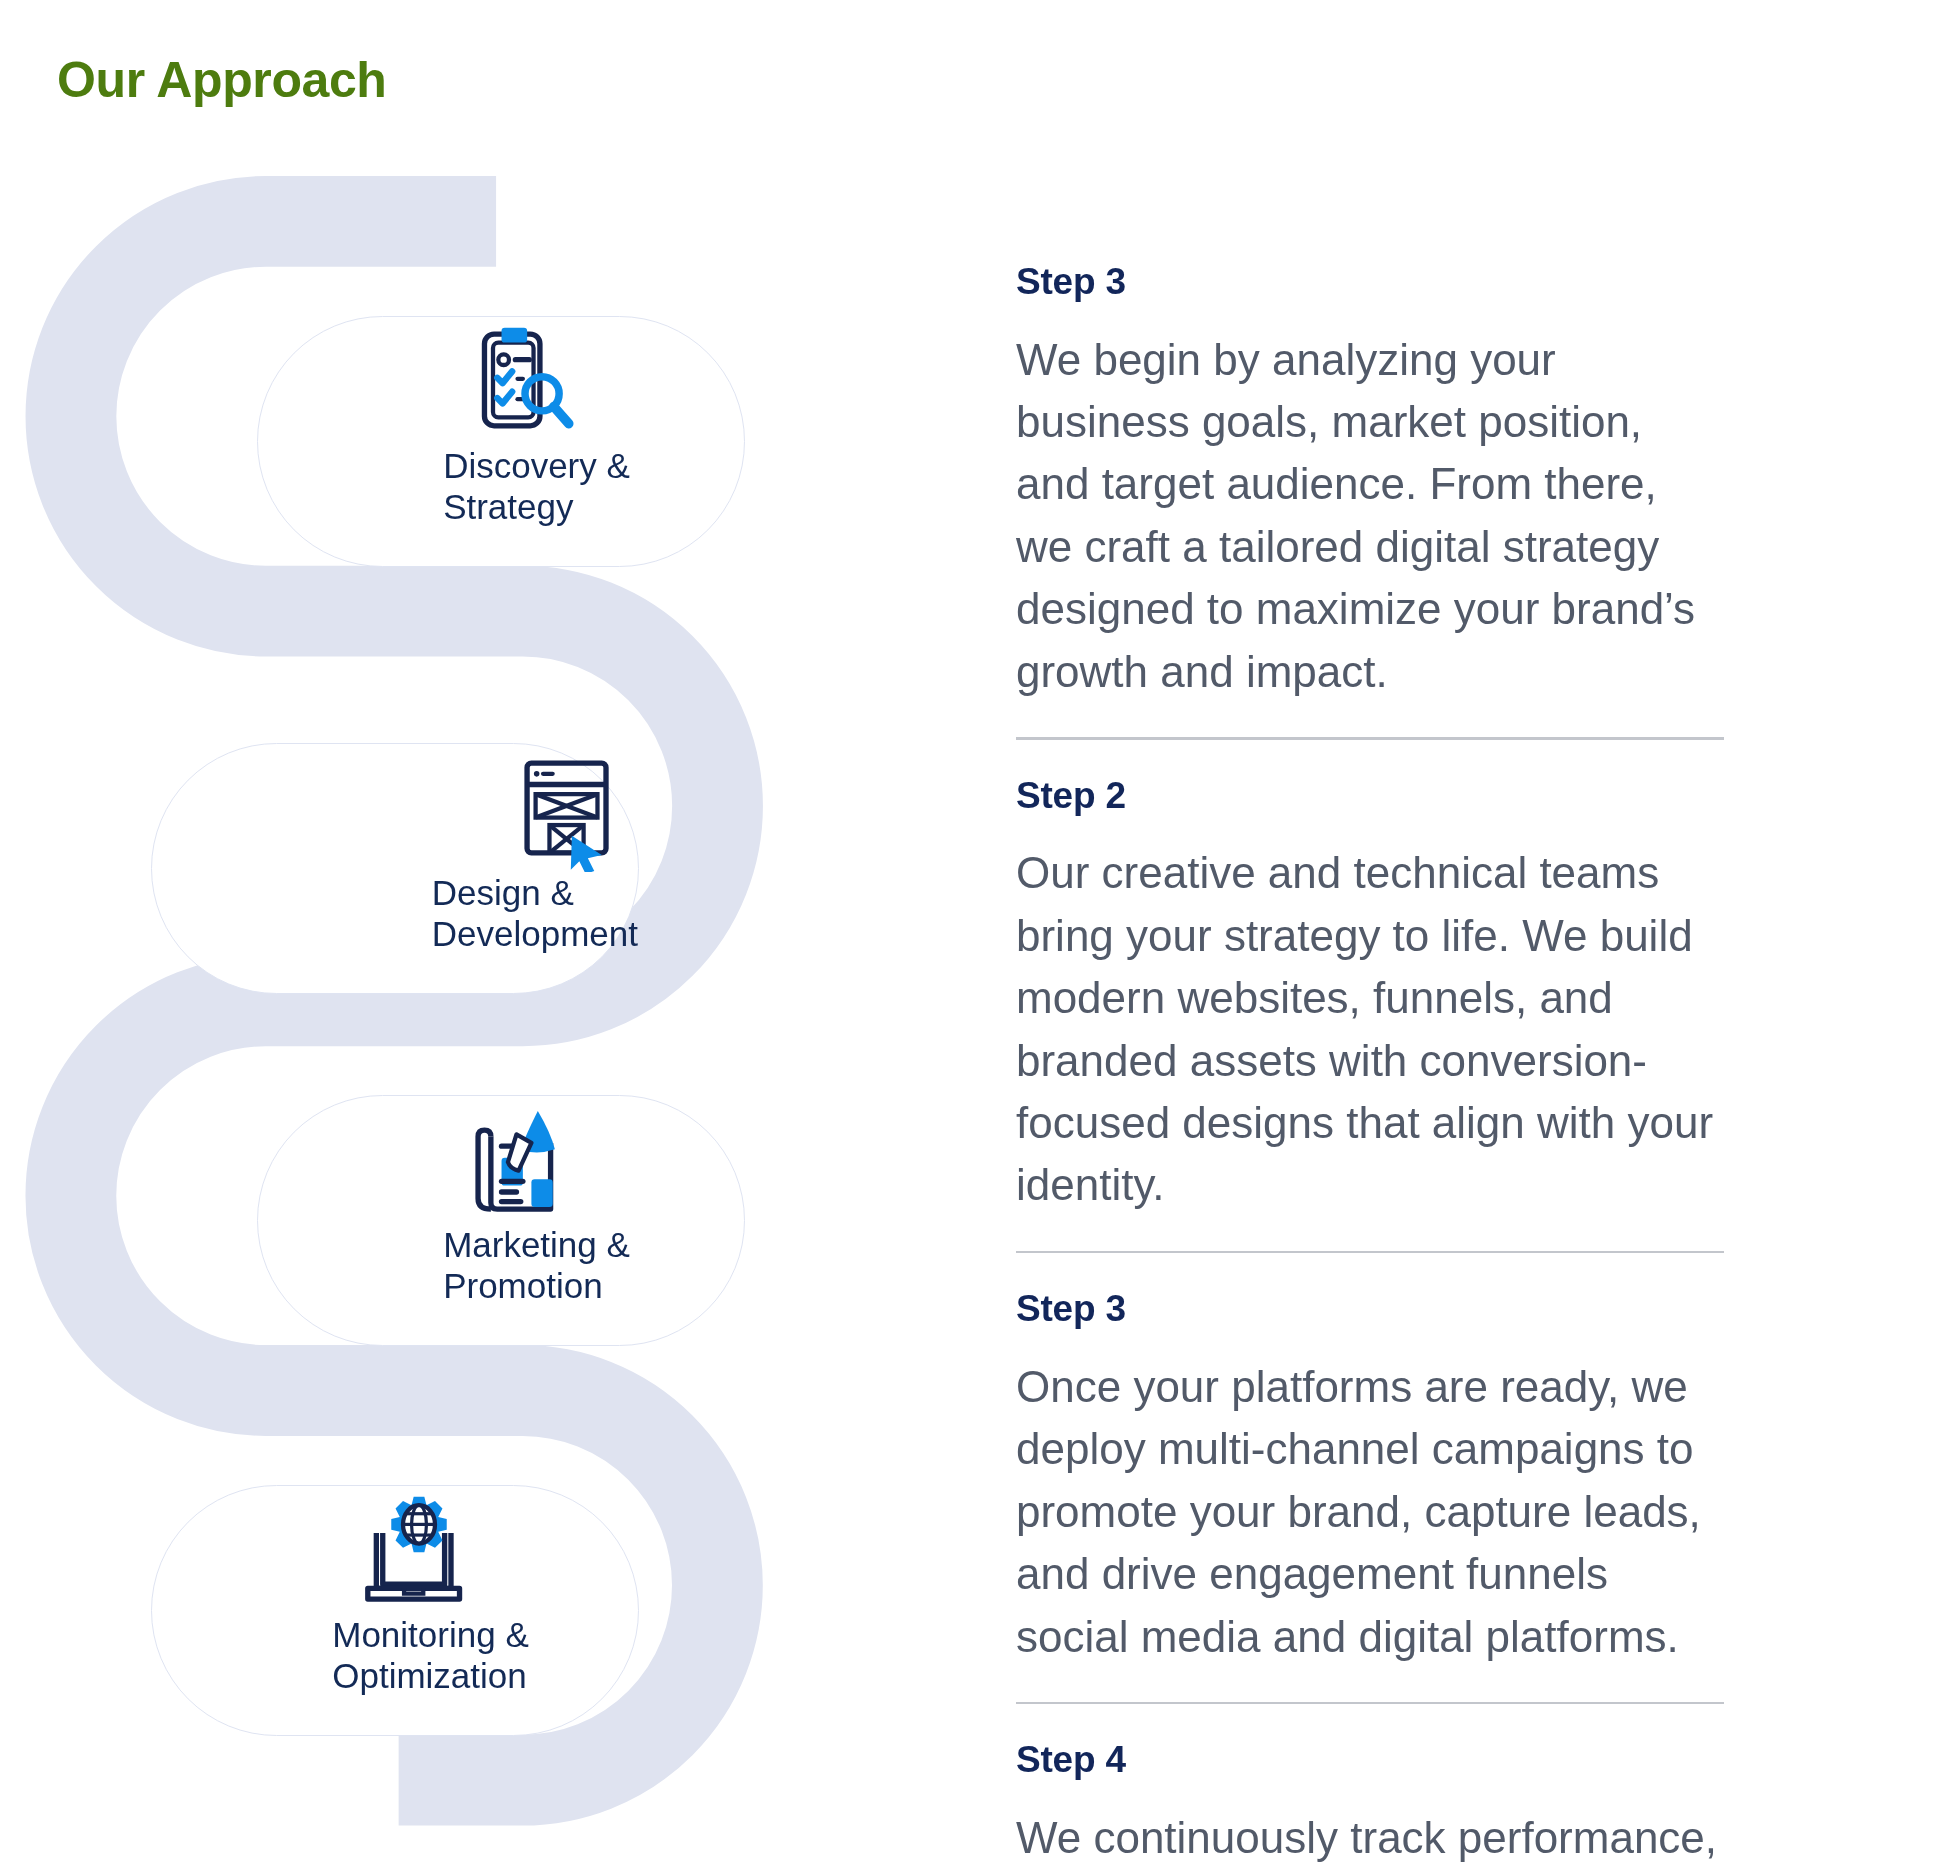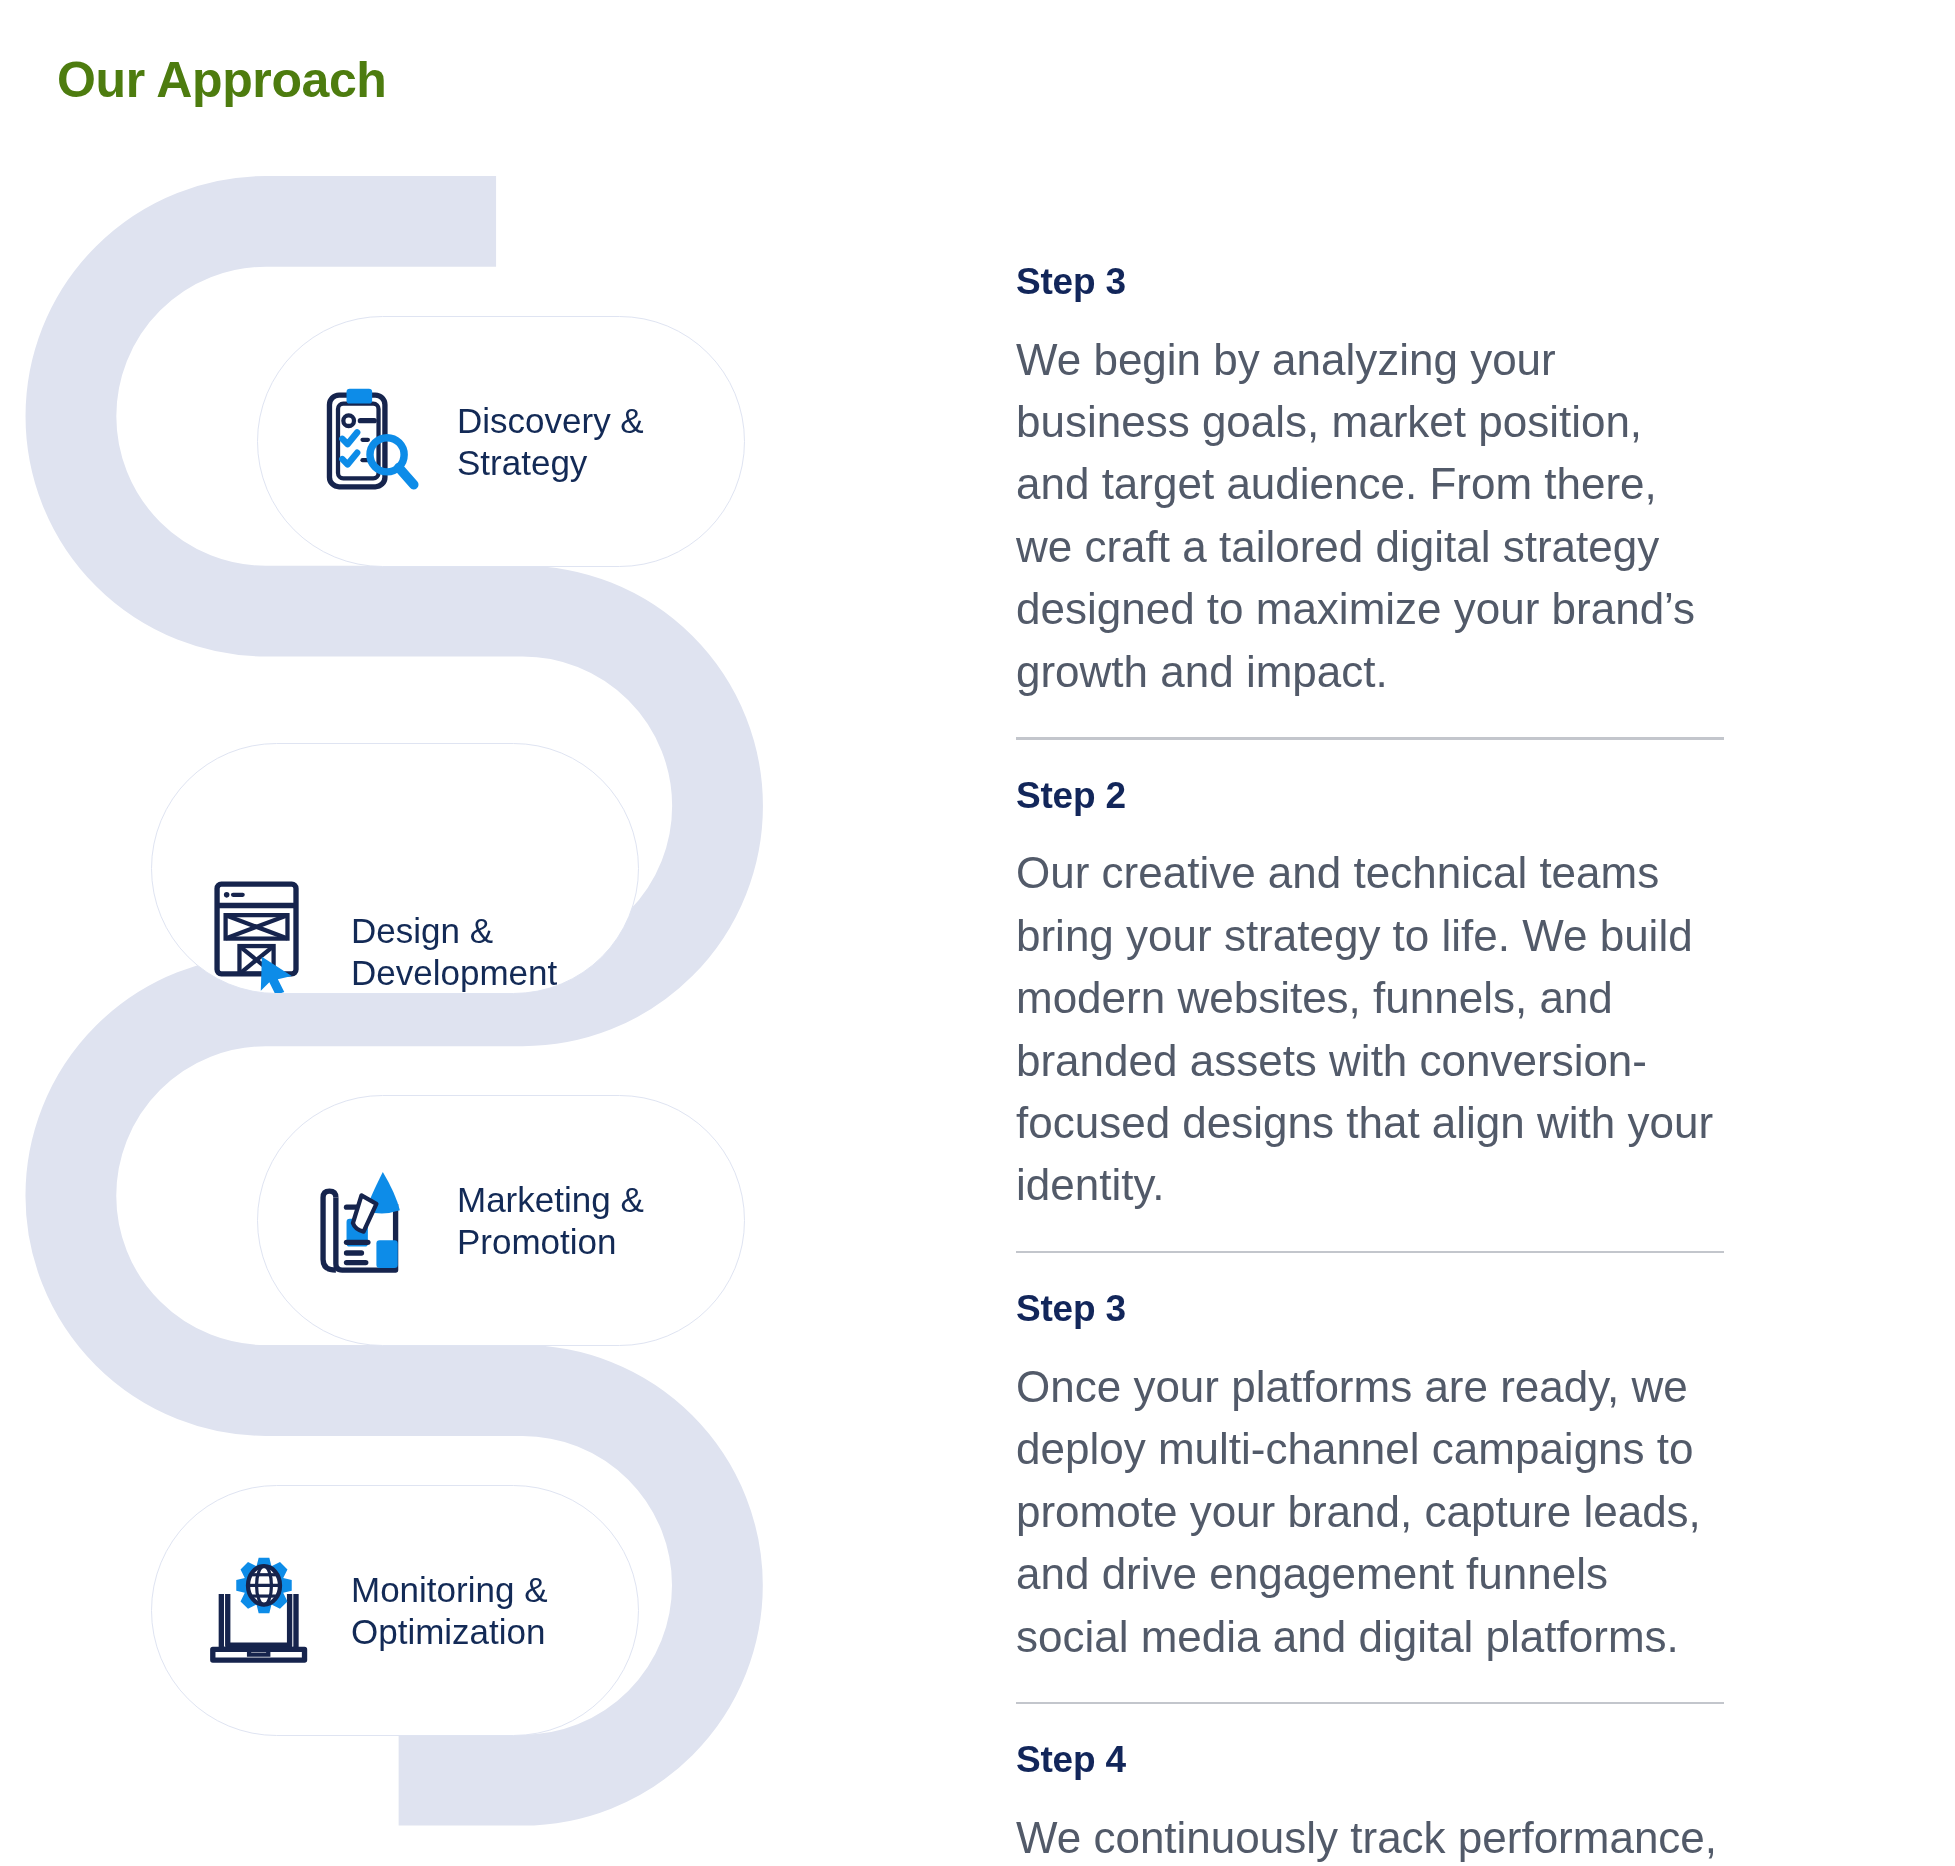--- a/index.html
+++ b/index.html
@@ -53,20 +53,21 @@
   }
 
   .stage-card {
     position: absolute;
     display: flex;
     align-items: center;
     background: #ffffff;
     border: 1.8px solid #dfe4f2;
     border-radius: 142px;
     box-sizing: border-box;
+    flex-direction: column;
   }
 
   .stage-card.card-1 { left: 257px; top: 316px;  width: 488px; height: 251px; padding-left: 48px; }
   .stage-card.card-2 { left: 151px; top: 743px; width: 488px; height: 251px; padding-left: 48px; align-items: flex-end; }
   .stage-card.card-3 { left: 257px; top: 1095px; width: 488px; height: 251px; padding-left: 48px; }
   .stage-card.card-4 { left: 151px; top: 1485px; width: 488px; height: 251px; padding-left: 48px; }
 
   .stage-icon {
     flex: 0 0 auto;
     width: 128px;

